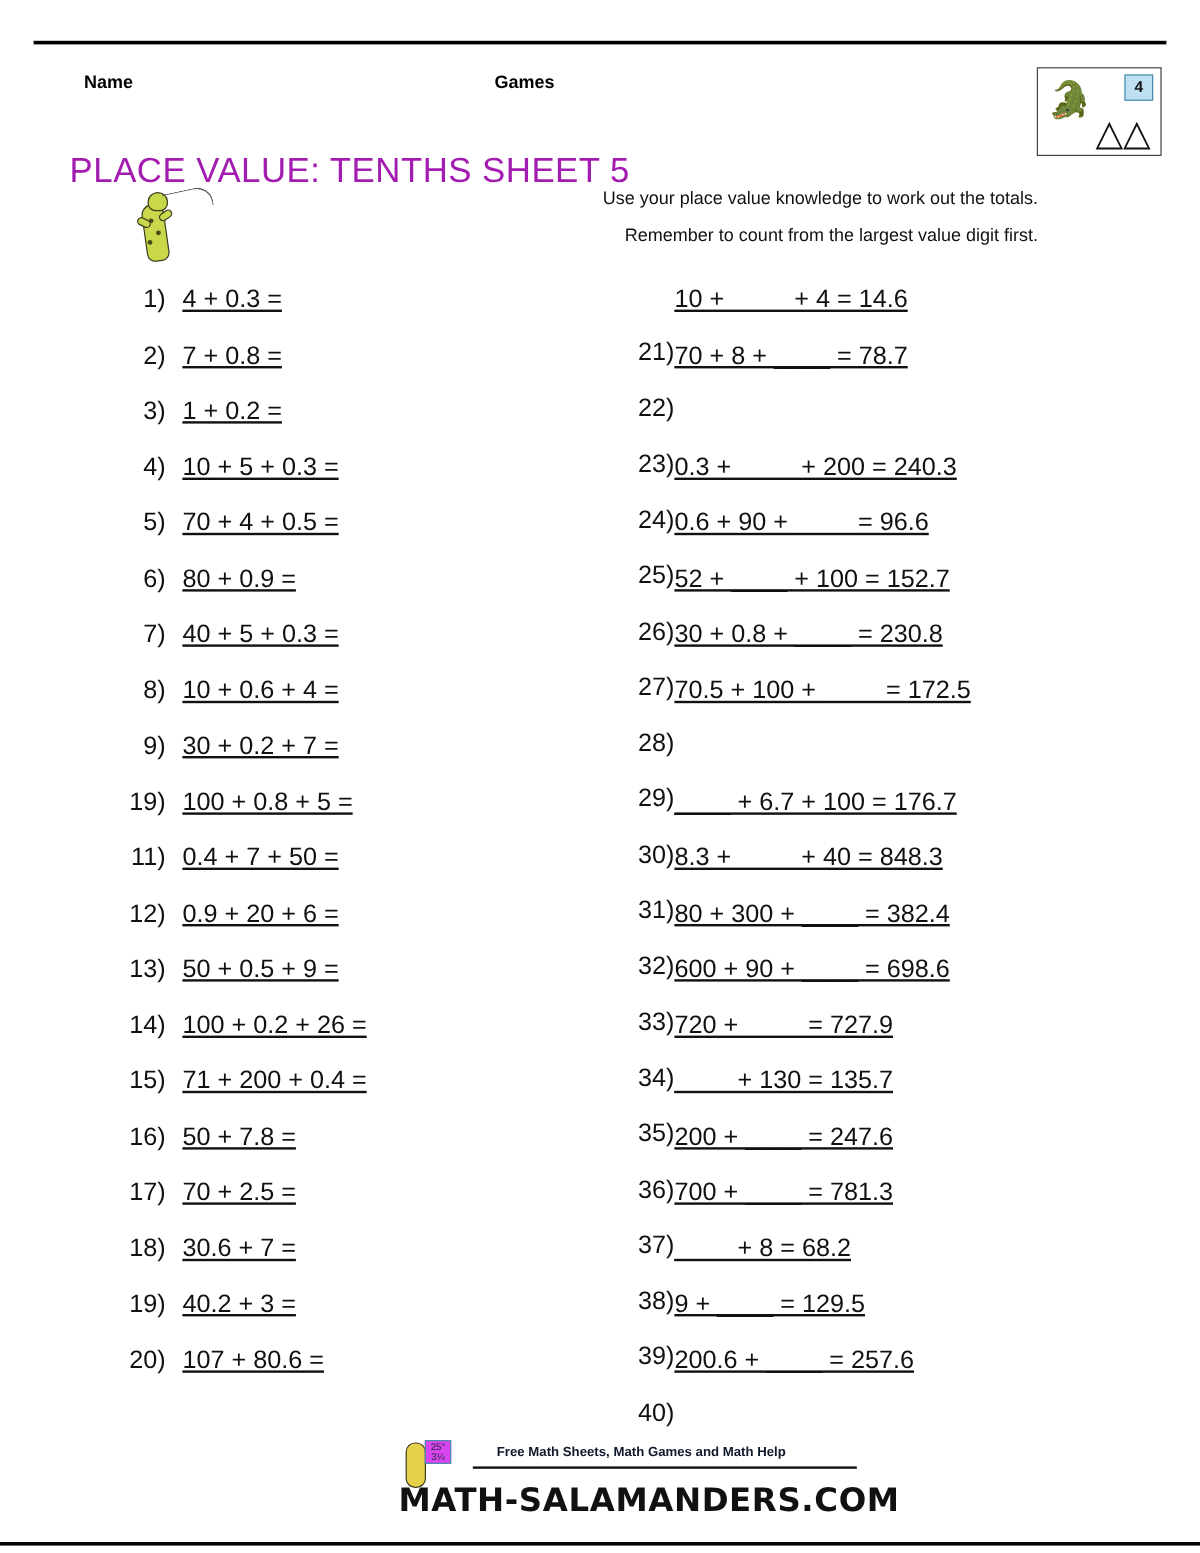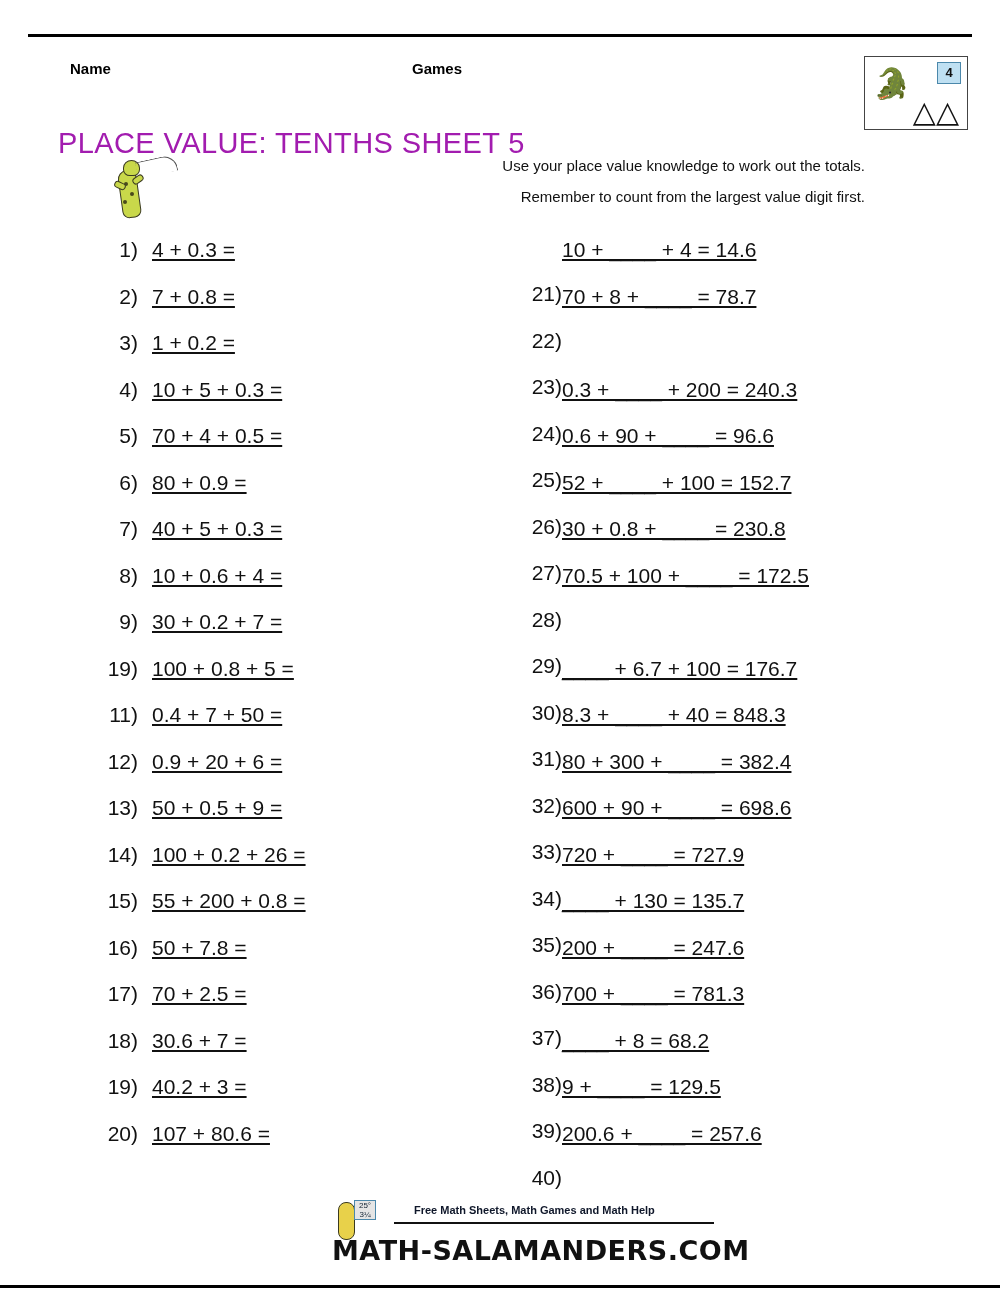--- a/index.html
+++ b/index.html
@@ -243,21 +243,21 @@
     background: #e8d14a;
     border: 1.4px solid #3a3a20;
     border-radius: 8px;
   }
   .footer-sal .fboard {
     position: absolute;
     left: 24px;
     top: 2px;
     width: 20px;
     height: 18px;
-    background: #e5e5e5;
+    background: #d946ef;
     border: 1.2px solid #4b88ab;
     font-size: 8px;
     color: #123;
     text-align: center;
     line-height: 9px;
   }
   .bottom-rule {
     position: absolute;
     left: 0;
     bottom: 6px;
@@ -353,21 +353,21 @@
       <div class="q-row">
           <span class="q-num">13)</span>
           <span class="q-text">50 + 0.5 + 9 =</span>
         </div>
       <div class="q-row">
           <span class="q-num">14)</span>
           <span class="q-text">100 + 0.2 + 26 =</span>
         </div>
       <div class="q-row">
           <span class="q-num">15)</span>
-          <span class="q-text">55 + 200 + 0.8 =</span>
+          <span class="q-text">71 + 200 + 0.4 =</span>
         </div>
       <div class="q-row">
           <span class="q-num">16)</span>
           <span class="q-text">50 + 7.8 =</span>
         </div>
       <div class="q-row">
           <span class="q-num">17)</span>
           <span class="q-text">70 + 2.5 =</span>
         </div>
       <div class="q-row">

